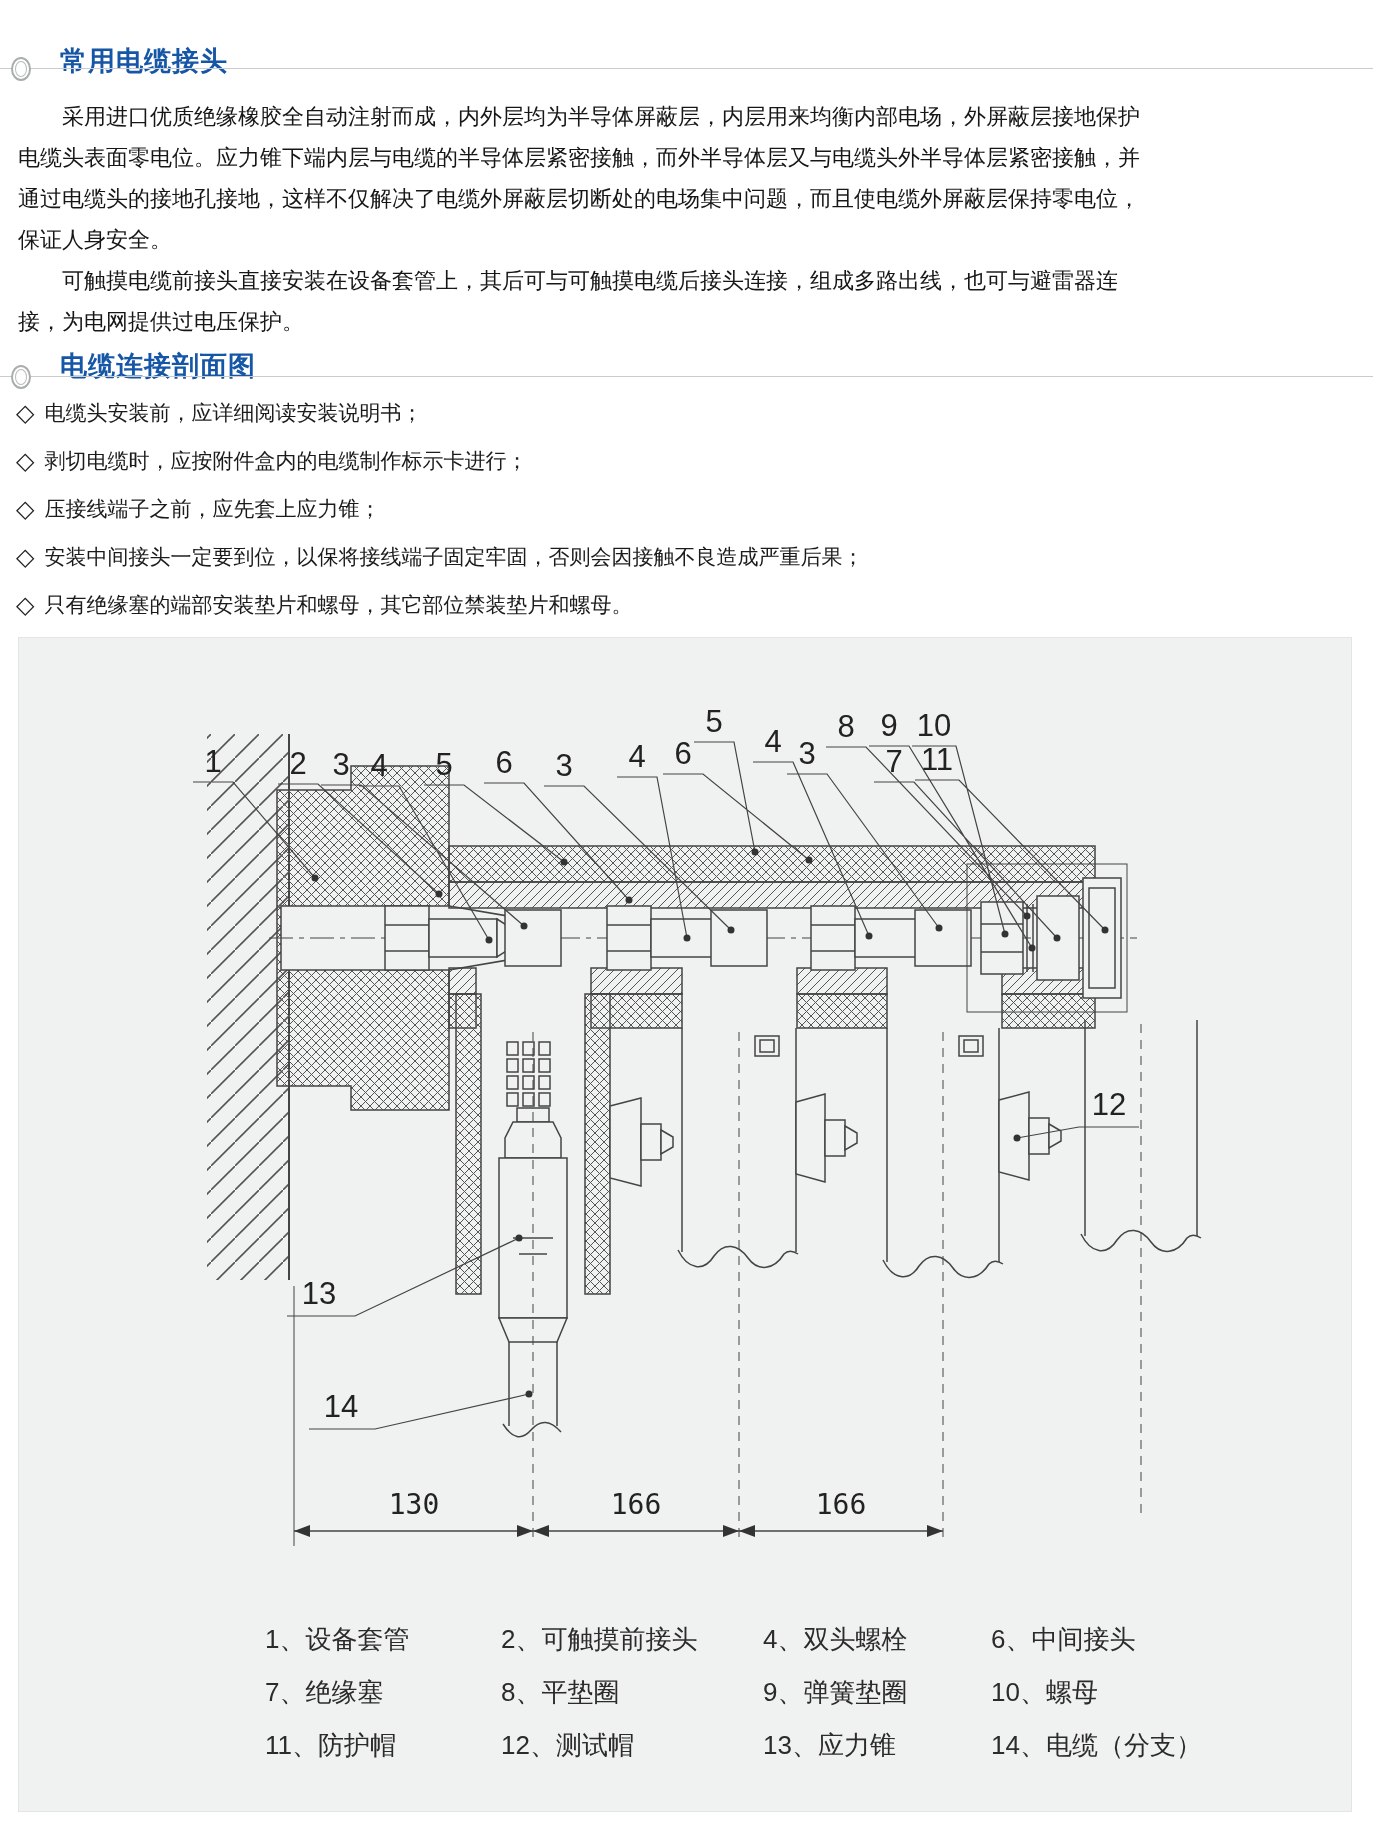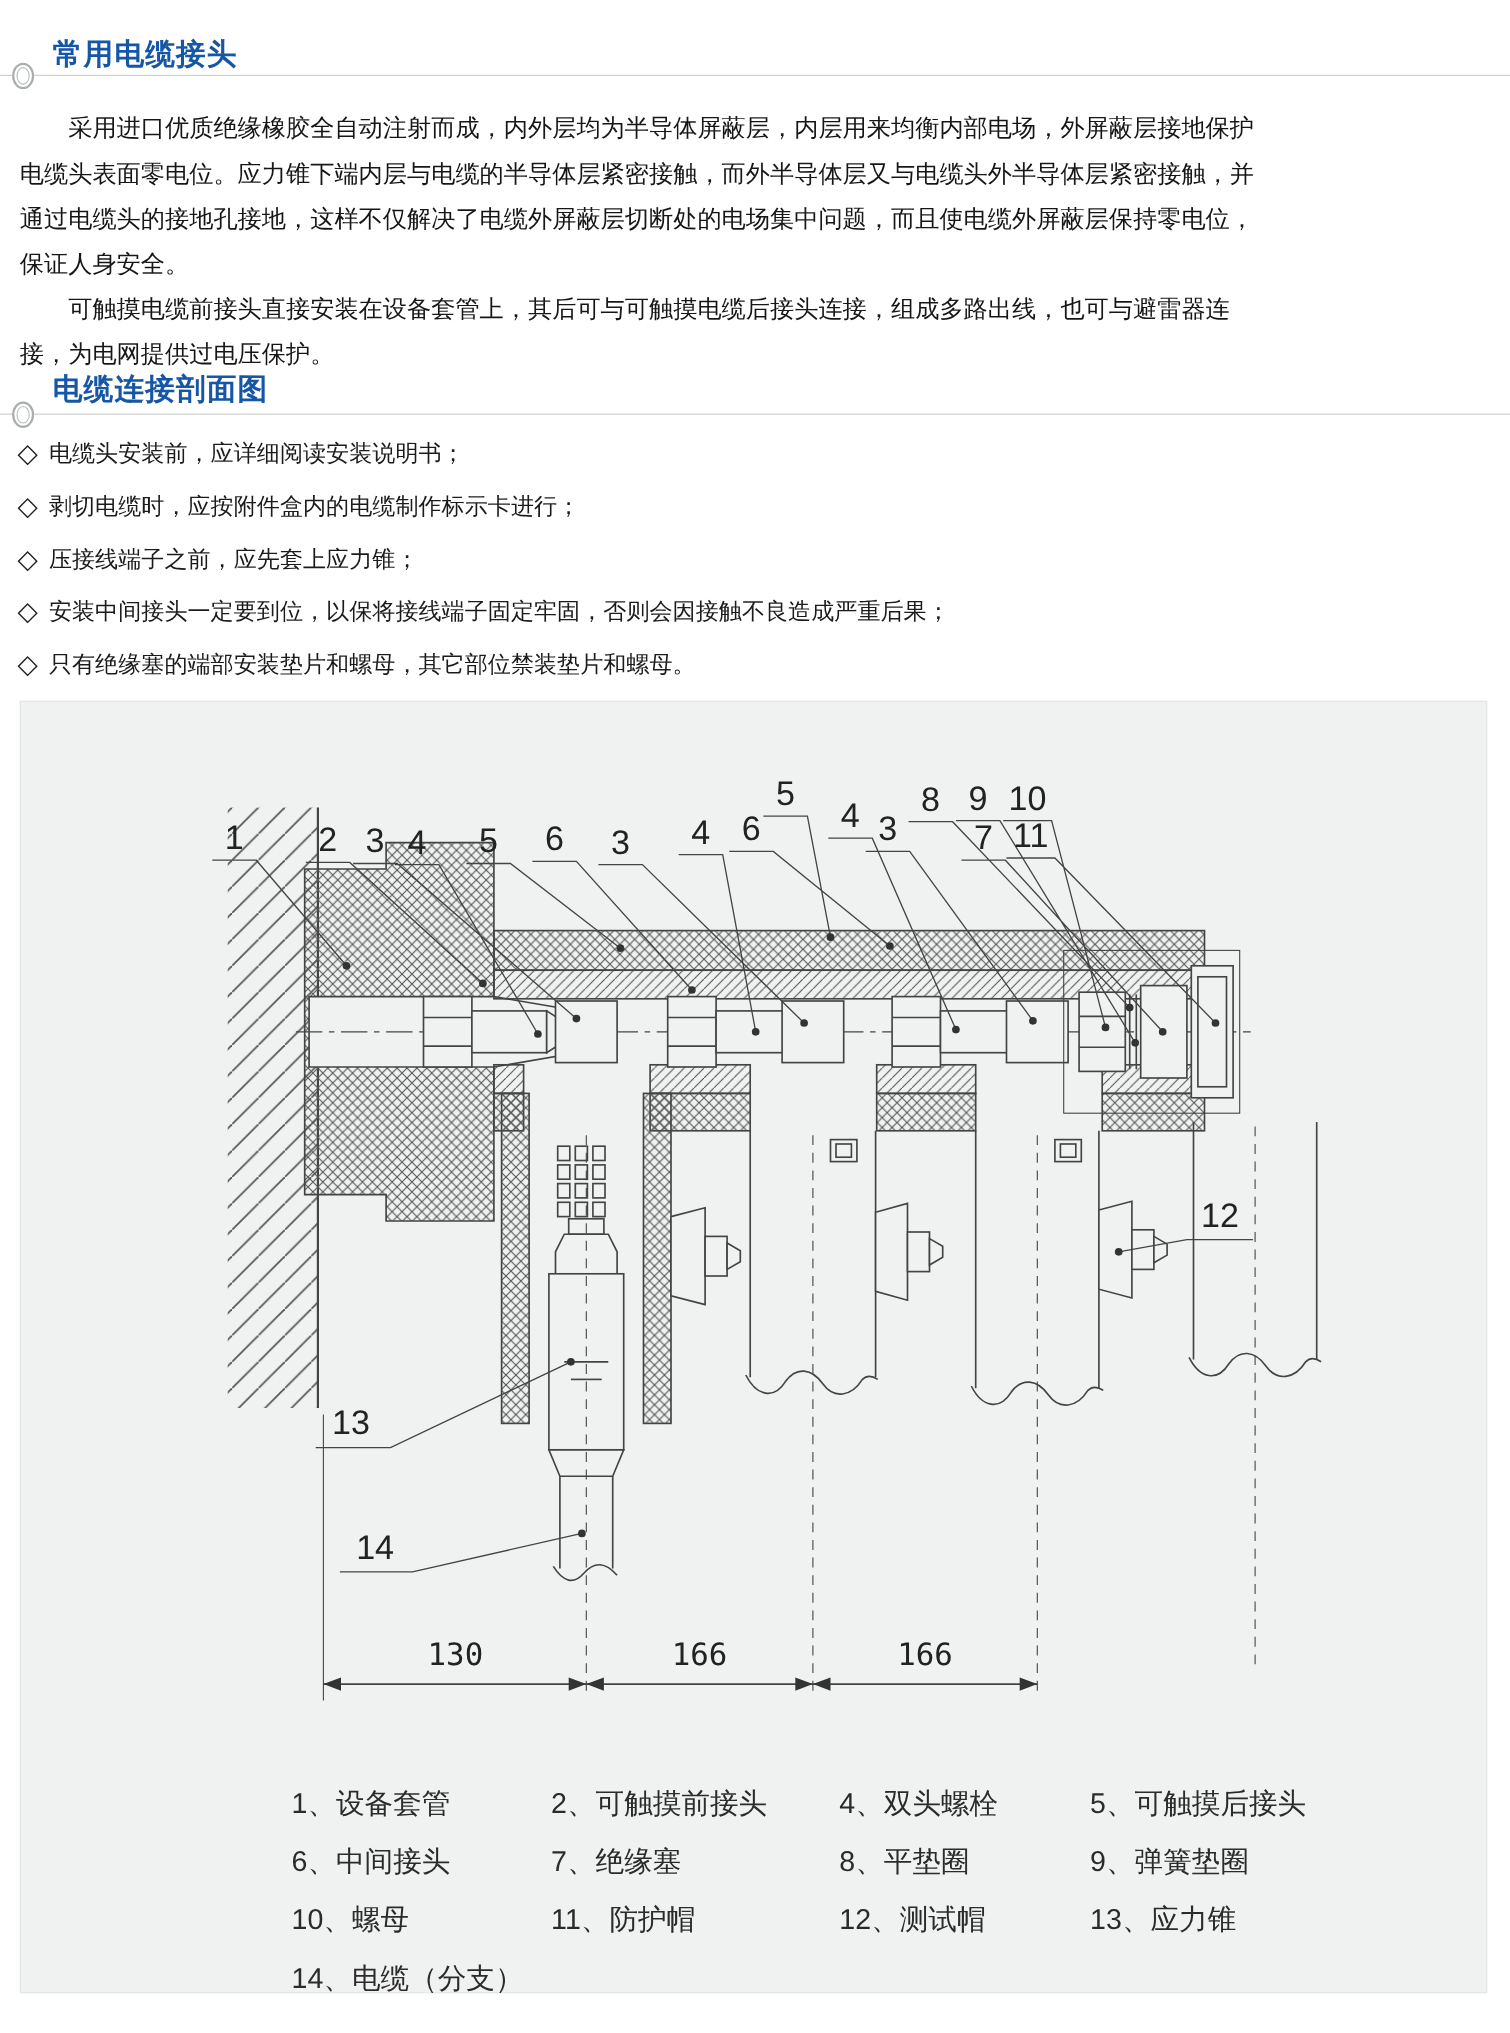--- a/index.html
+++ b/index.html
@@ -3,21 +3,21 @@
 <meta charset="utf-8">
 <style>
   html,body{margin:0;padding:0;background:#ffffff;}
   body{
     width:1373px;height:1848px;position:relative;
     font-family:"Liberation Sans","DejaVu Sans",sans-serif;
     color:#1a1a1a;overflow:hidden;
   }
   
   .sec-title{
-    position:absolute;left:48px;margin:0;
+    position:absolute;left:48px;margin:12px;
     font-size:27px;font-weight:bold;color:#1656a6;letter-spacing:1px;
   }
   .sec-rule{position:absolute;left:0;right:0;height:1px;background:#c9cccc;}
   .ring{
     position:absolute;left:11px;width:20px;height:24px;border-radius:50%;
     border:2px solid #a9adad;background:#fff;box-sizing:border-box;
   }
   .ring::after{
     content:"";position:absolute;left:2px;top:2px;right:2px;bottom:2px;
     border-radius:50%;border:1px solid #b7bbbb;
@@ -292,21 +292,20 @@
       <text x="395" y="876">130</text>
       <text x="617" y="876">166</text>
       <text x="822" y="876">166</text>
     </g>
   </svg>
 
   <div class="legend">
     <span>1、设备套管</span>
     <span>2、可触摸前接头</span>
     <span>4、双头螺栓</span>
-    <span>5、可触摸后接头</span>
     <span>6、中间接头</span>
     <span>7、绝缘塞</span>
     <span>8、平垫圈</span>
     <span>9、弹簧垫圈</span>
     <span>10、螺母</span>
     <span>11、防护帽</span>
     <span>12、测试帽</span>
     <span>13、应力锥</span>
     <span>14、电缆（分支）</span>
   </div>

